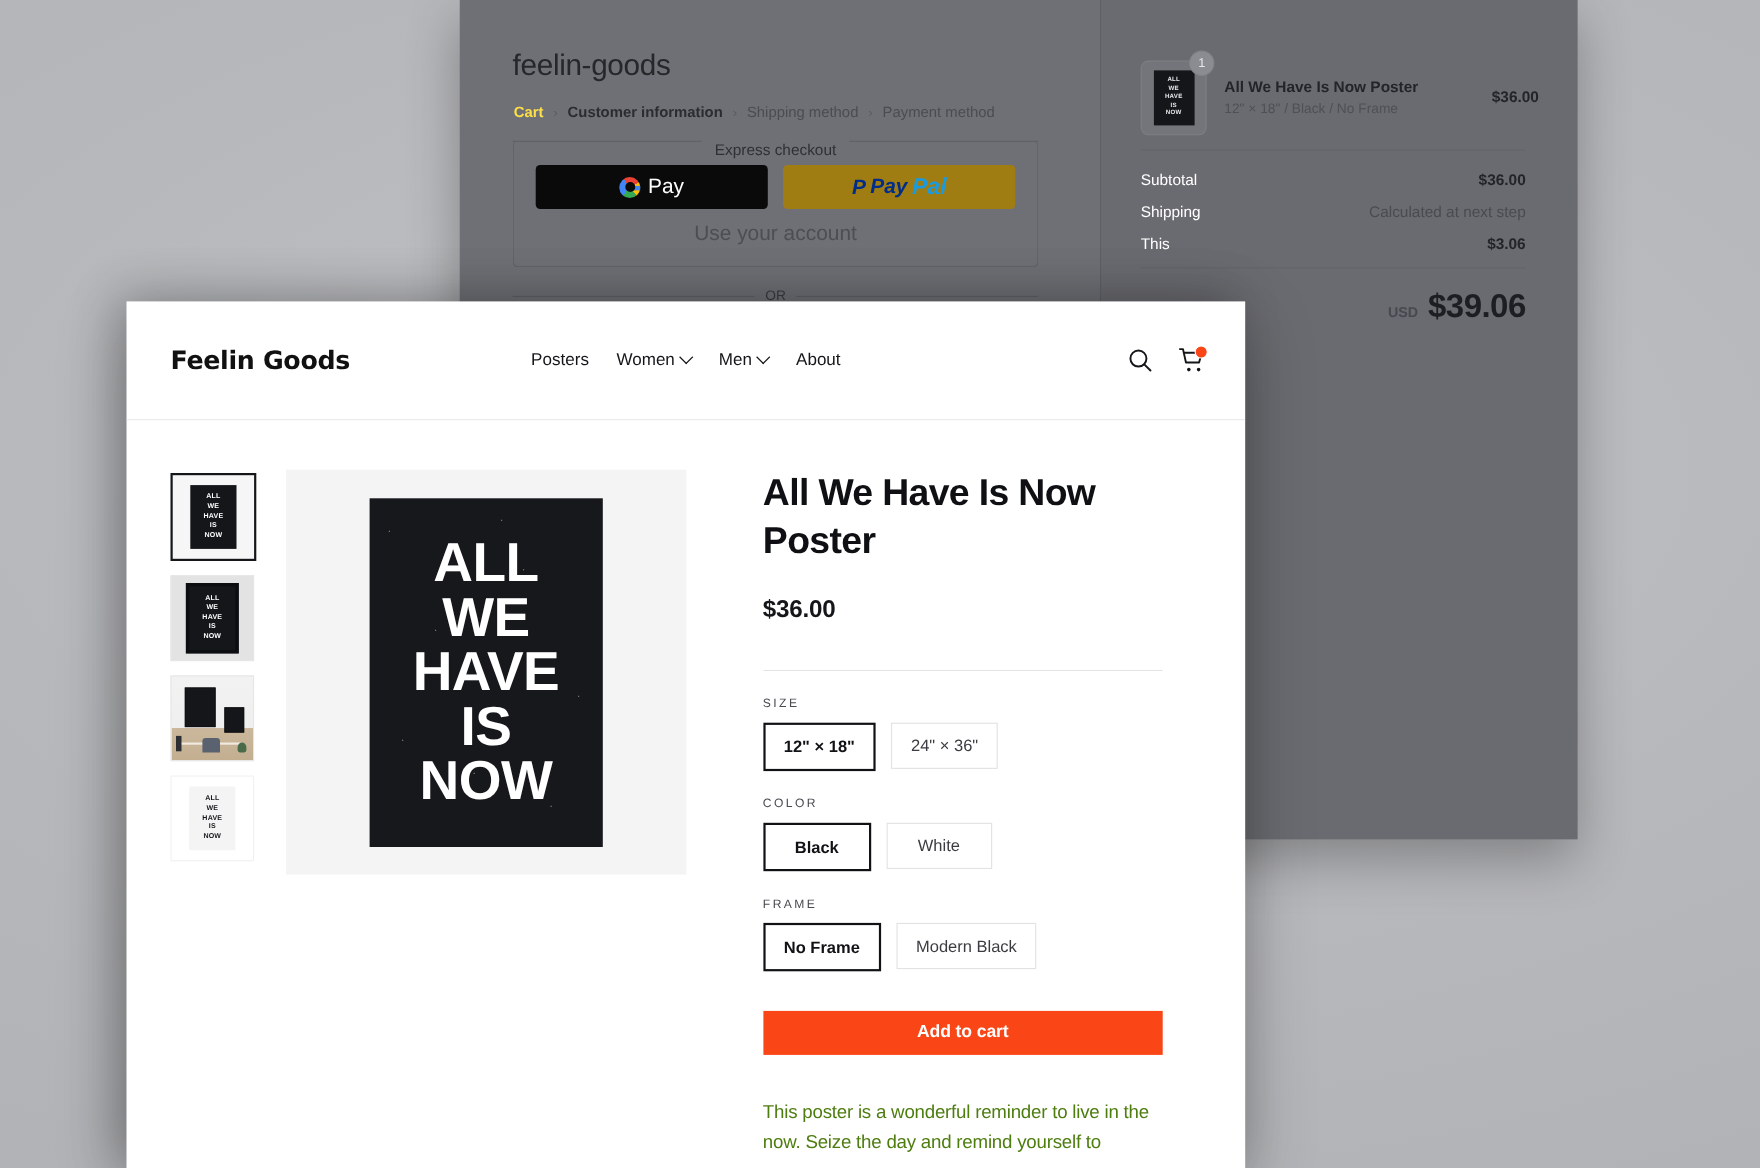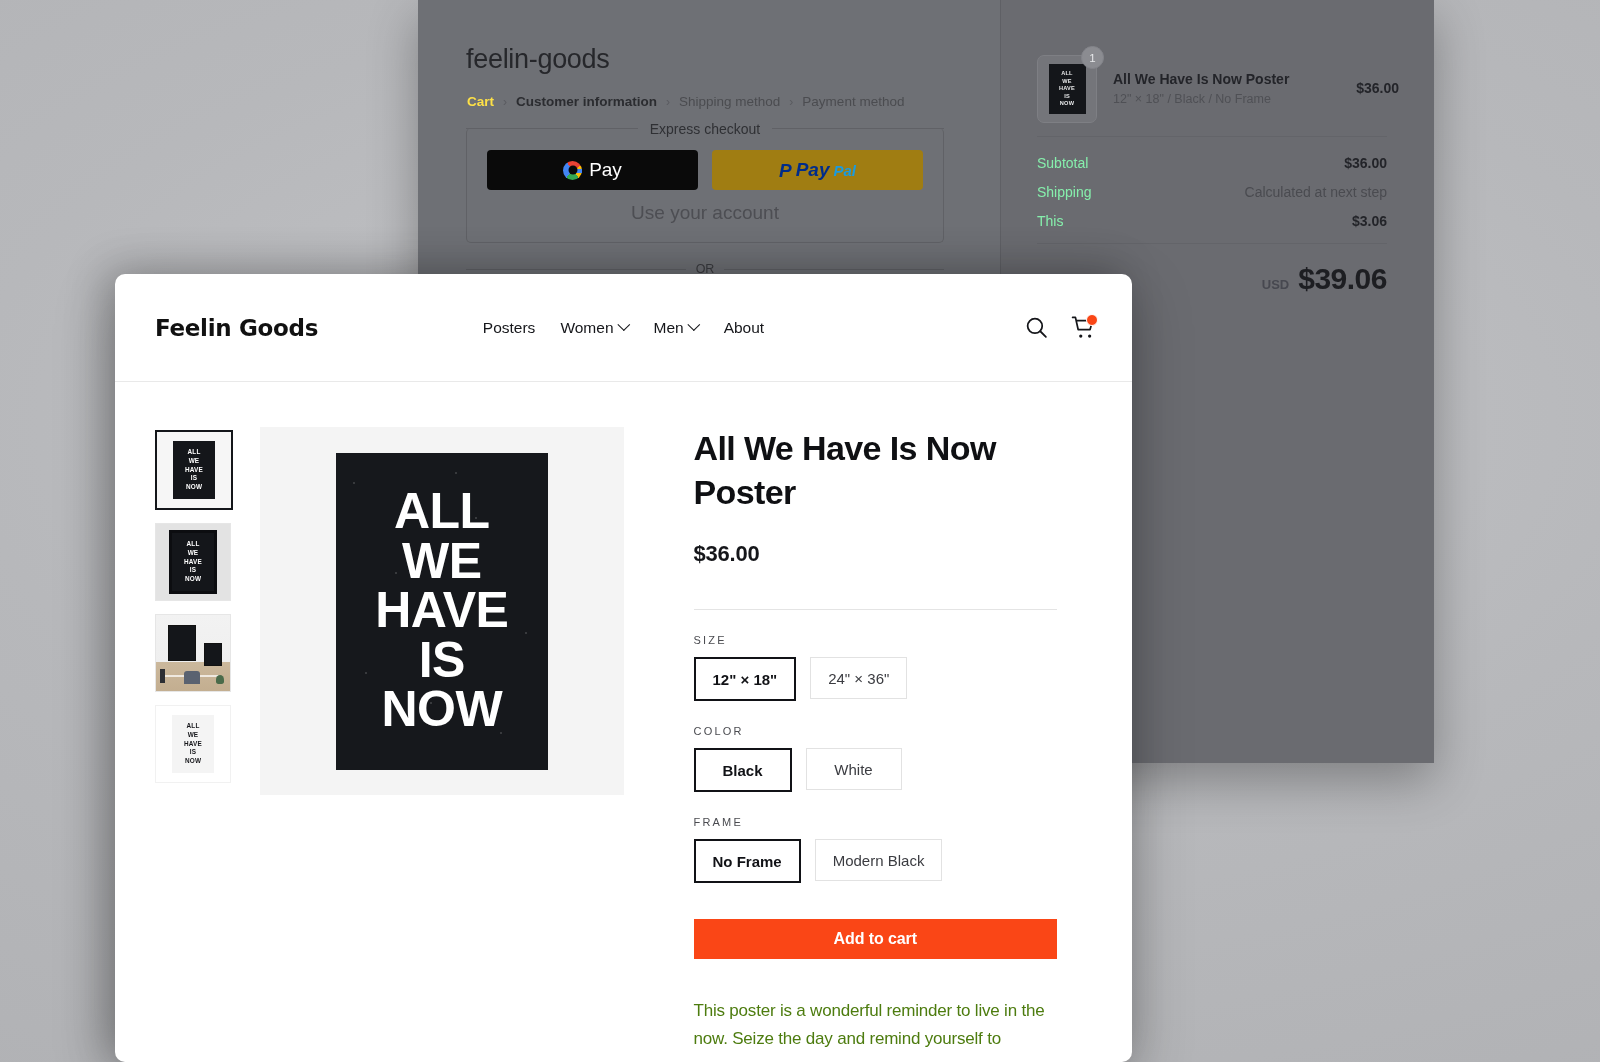--- a/index.html
+++ b/index.html
@@ -41,21 +41,21 @@
     font-size:13.5px;color:#4b4c50;display:flex;align-items:center;gap:9px;
   }
   .bg-breadcrumb .crumb{white-space:nowrap;}
   .bg-breadcrumb .crumb.active{color:#fde047;font-weight:600;}
   .bg-breadcrumb .crumb.current{color:#2b2c30;font-weight:600;}
   .bg-breadcrumb .sep{color:#5a5b60;font-size:12px;}
 
   .express-wrap{position:absolute;left:48px;top:128px;width:478px;}
   .express-legend{
     position:absolute;left:0;right:0;top:0;height:1px;
-    display:flex;align-items:center;
+    display:flex;
   }
   .express-legend .line{flex:1;height:1px;background:#606166;}
   .express-legend .lbl{
     padding:0 12px;font-size:14px;color:#2f3034;transform:translateY(0);
     background:transparent;
   }
   .express-box{
     margin-top:0;border:1px solid #606166;border-top:none;
     border-radius:5px;padding:22px 20px 18px;
   }
@@ -76,21 +76,21 @@
   }
   .gpay-g::before{
     content:"";position:absolute;right:0;top:45%;width:10px;height:4px;background:#4285f4;
   }
   .paypal-btn{
     flex:1;height:40px;background:#a07d12;border-radius:4px;
     display:flex;align-items:center;justify-content:center;gap:4px;
   }
   .pp-mark{font-size:19px;font-weight:700;font-style:italic;color:#002c8a;line-height:1;}
   .pp-pay{font-size:19px;font-weight:700;font-style:italic;color:#002c8a;}
-  .pp-pal{font-size:15px;font-weight:700;font-style:italic;color:#1a9be0;}
+  .pp-pal{font-size:21px;font-weight:700;font-style:italic;color:#1a9be0;}
   .use-account{
     text-align:center;margin-top:12px;font-size:19px;color:#4d4e53;
   }
   .or-row{
     position:absolute;left:48px;top:262px;width:478px;
     display:flex;align-items:center;gap:10px;
   }
   .or-row .line{flex:1;height:1px;background:#606166;}
   .or-row .lbl{font-size:12.5px;color:#3a3b3f;}
 
@@ -114,39 +114,38 @@
     background:#8b8c91;color:#e6e7e9;font-size:11.5px;
     display:flex;align-items:center;justify-content:center;border:1px solid #83848a;
   }
   .os-info{flex:1;min-width:0;}
   .os-name{font-size:14px;font-weight:700;color:#232429;line-height:1.35;}
   .os-variant{font-size:12.5px;color:#4f5055;margin-top:3px;}
   .os-price{font-size:14px;font-weight:700;color:#232429;white-space:nowrap;}
   .os-divider{position:absolute;left:36px;width:350px;height:1px;background:#636469;}
   .os-rows{position:absolute;left:36px;top:155px;width:350px;}
   .os-row{display:flex;justify-content:space-between;align-items:baseline;margin-bottom:13px;font-size:14px;}
-  .os-row .k{color:#86efac;}
+  .os-row .k{color:#ffffff;}
   .os-row .v{color:#232429;font-weight:700;}
   .os-row .v.muted{color:#4a4b50;font-weight:400;}
   .os-total{
     position:absolute;left:36px;top:262px;width:350px;
     display:flex;justify-content:space-between;align-items:baseline;gap:16px;
   }
   .os-total .k{font-size:15px;font-weight:700;color:#232429;}
   .os-total .right{display:flex;align-items:baseline;gap:9px;}
   .os-total .cur{font-size:13px;color:#474850;font-weight:600;}
   .os-total .amt{font-size:30px;font-weight:700;color:#1d1e22;letter-spacing:-.5px;}
 
   
   #fg-window{
     position:absolute;left:115px;top:274px;width:1017px;height:788px;
     background:#ffffff;
     box-shadow:-10px -6px 40px rgba(0,0,0,.22), 0 20px 60px rgba(0,0,0,.26);
     overflow:hidden;
-    border-radius:10px;
   }
   .site-header{
     height:107px;border-bottom:1px solid #e9e9e9;
     display:flex;align-items:center;padding:0 40px;position:relative;
   }
   .brand{
     font-size:23px;font-weight:700;color:#111;letter-spacing:-.3px;
     font-family:"DejaVu Sans","Liberation Sans",sans-serif;
   }
   .main-nav{

